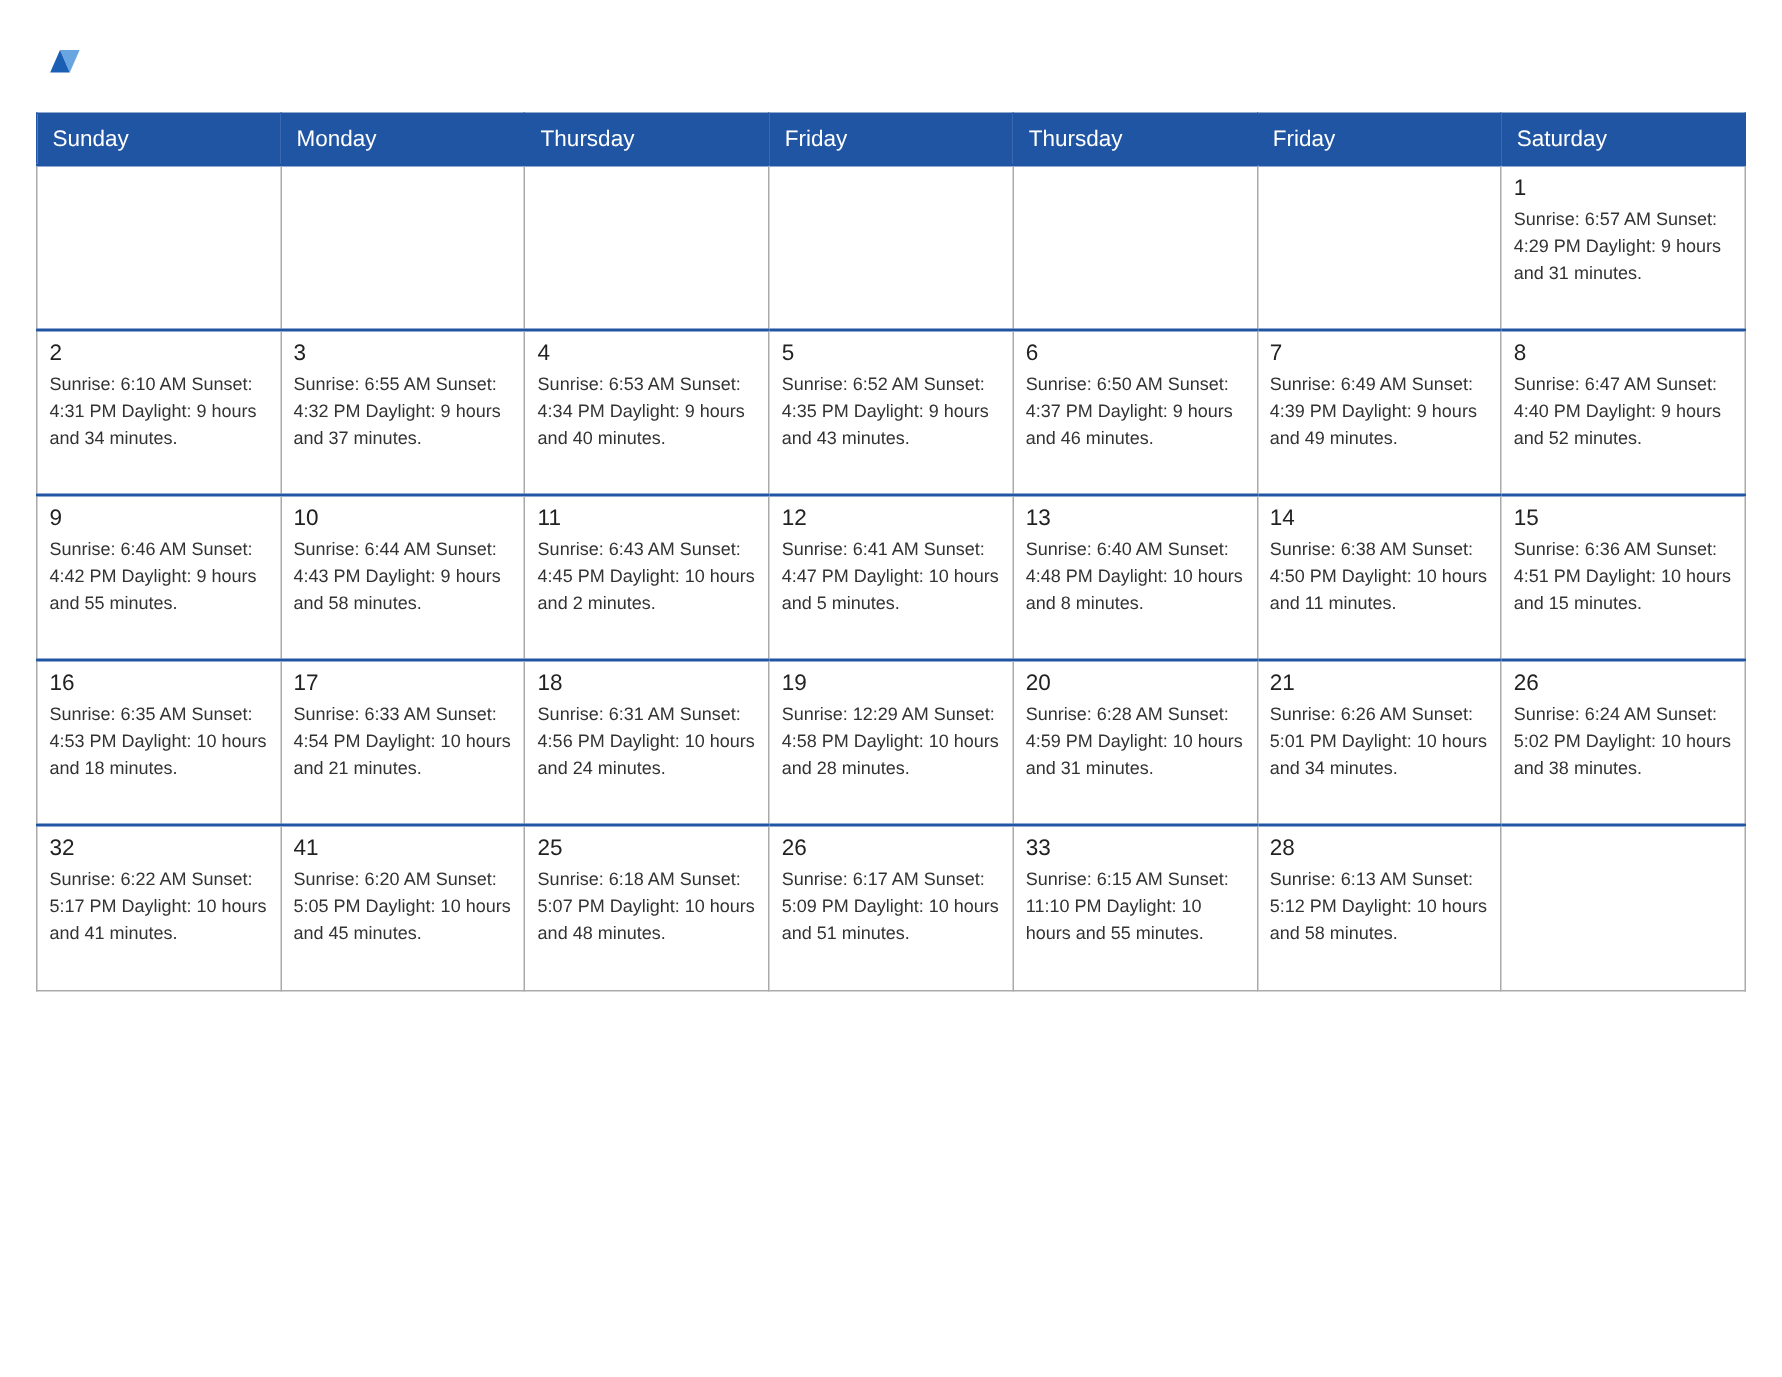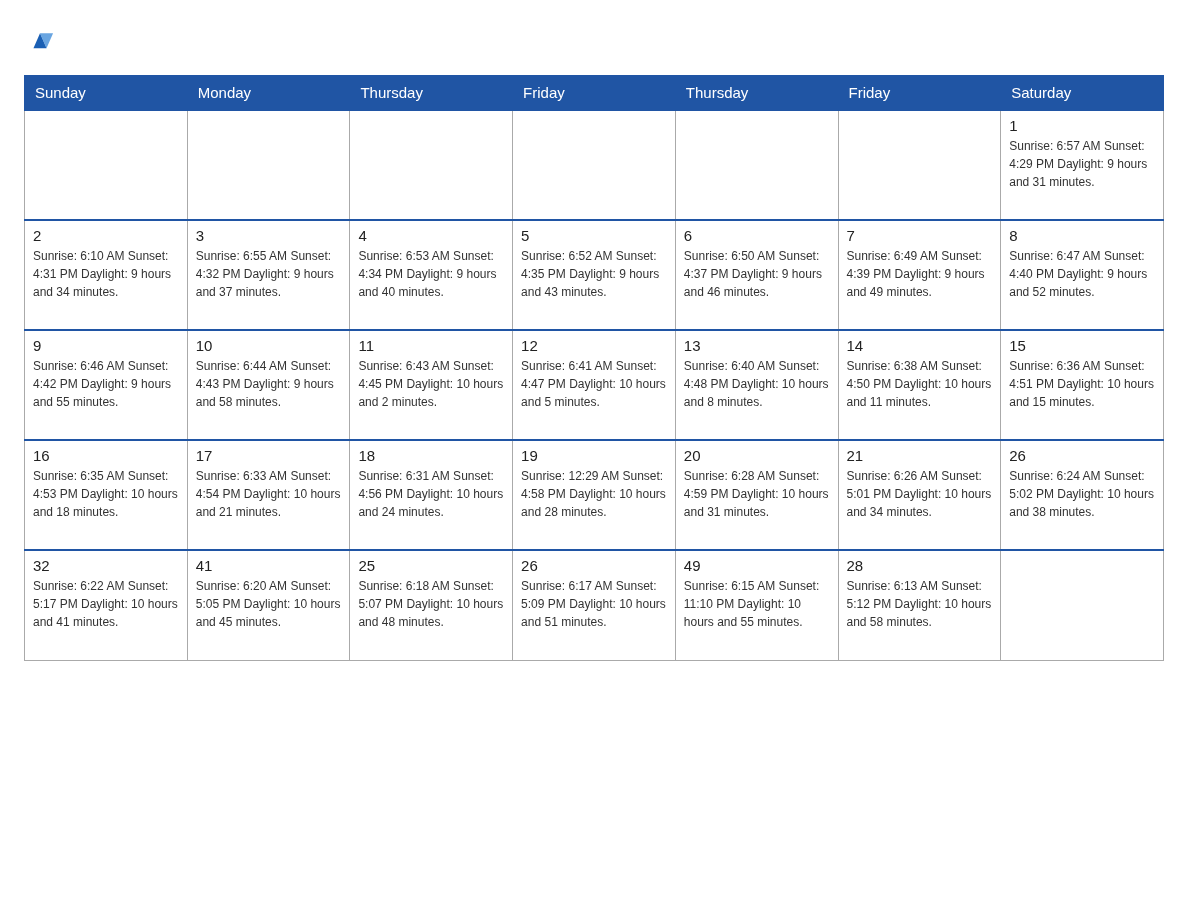--- a/index.html
+++ b/index.html
@@ -300,21 +300,21 @@
 Sunset: 5:07 PM
 Daylight: 10 hours and 48 minutes.</div>
         </td>
         <td>
           <span class="day-number">26</span>
           <div class="day-info">Sunrise: 6:17 AM
 Sunset: 5:09 PM
 Daylight: 10 hours and 51 minutes.</div>
         </td>
         <td>
-          <span class="day-number">49</span>
+          <span class="day-number">33</span>
           <div class="day-info">Sunrise: 6:15 AM
 Sunset: 11:10 PM
 Daylight: 10 hours and 55 minutes.</div>
         </td>
         <td>
           <span class="day-number">28</span>
           <div class="day-info">Sunrise: 6:13 AM
 Sunset: 5:12 PM
 Daylight: 10 hours and 58 minutes.</div>
         </td>

